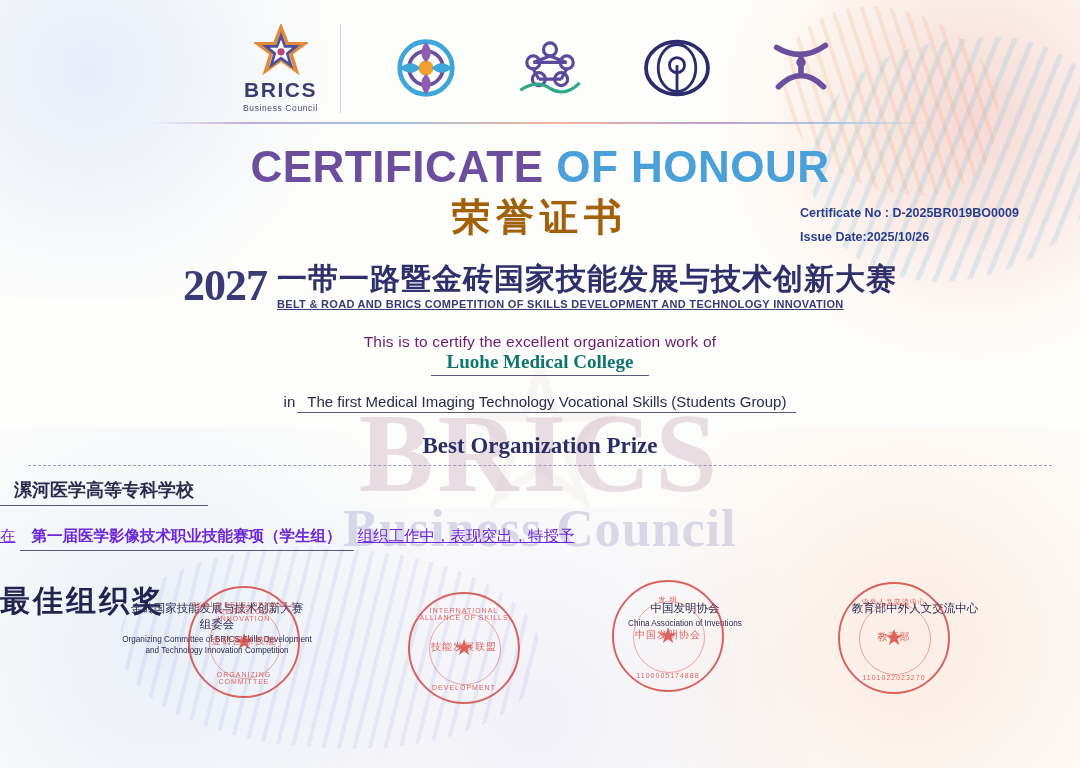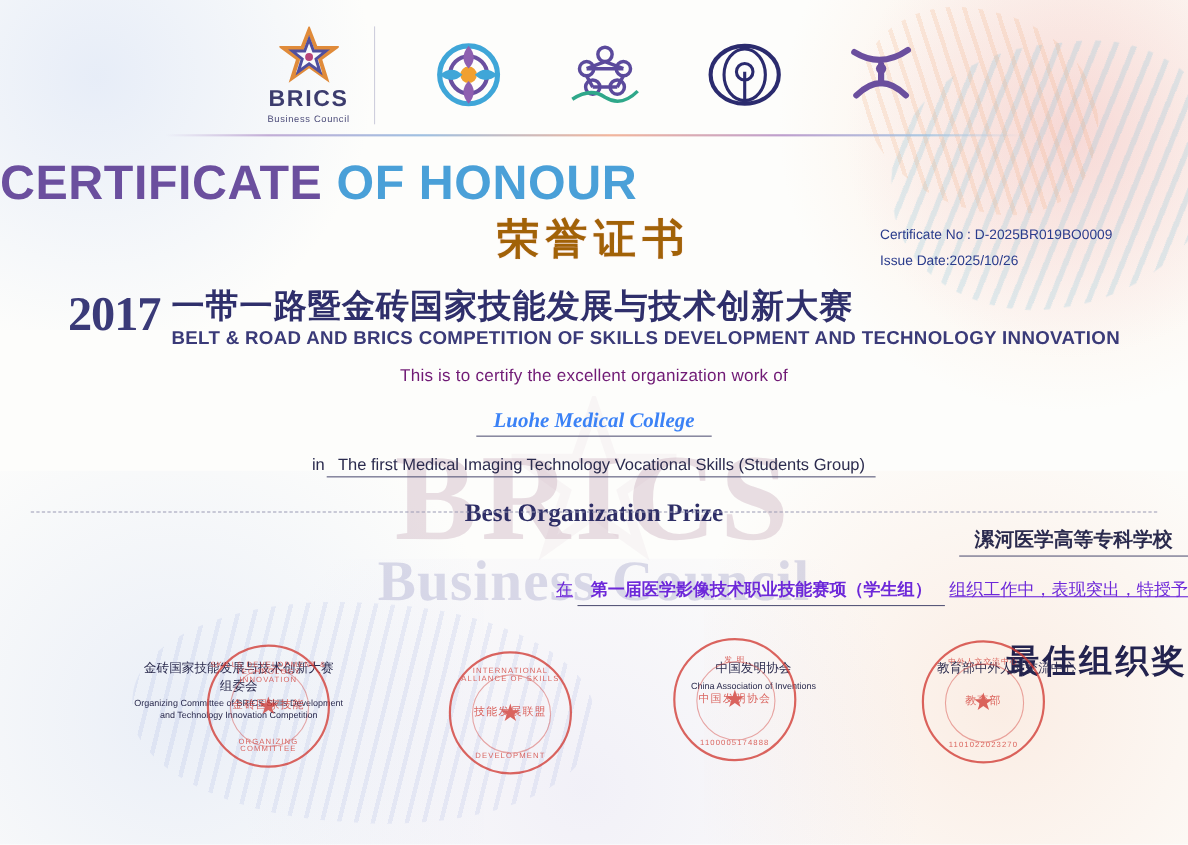--- a/index.html
+++ b/index.html
@@ -177,20 +177,21 @@
       #b9a0d0 12%, #8fb6dd 30%, #f0a98c 52%, #b38fc6 72%, #9fc1e0 88%,
       rgba(255,255,255,0));
     opacity: 0.85;
   }
 
   
   .cert-title {
     position: absolute;
     top: 142px;
     left: 0; right: 0;
+    text-align: center;
     font-family: "Liberation Sans", sans-serif;
     font-weight: bold;
     font-size: 44px;
     letter-spacing: 0.5px;
   }
   .cert-title .part1 { color: #6b4f9e; }
   .cert-title .part2 { color: #4aa0d8; }
 
   .cert-title-cn {
     position: absolute;
@@ -206,21 +207,21 @@
   }
 
   .cert-meta {
     position: absolute;
     top: 202px;
     right: 30px;
     text-align: left;
     width: 250px;
     color: #2b3c8c;
     font-size: 12.5px;
-    font-weight: normal;
+    font-weight: bold;
     line-height: 1.9;
     font-family: "Liberation Sans", sans-serif;
   }
 
   
   .comp-block {
     position: absolute;
     top: 262px;
     left: 0; right: 0;
     display: flex;
@@ -241,47 +242,46 @@
   .comp-cn {
     font-family: "Liberation Serif", serif;
     font-size: 30px;
     font-weight: bold;
     color: #2f2f6b;
     letter-spacing: 1px;
     line-height: 1.1;
   }
   .comp-en {
     font-family: "Liberation Sans", sans-serif;
-    font-size: 17px;
+    font-size: 11px;
     font-weight: bold;
     color: #3a3a78;
     letter-spacing: 0.3px;
     margin-top: 3px;
+    text-decoration: underline;
   }
 
   
   .body-en {
     position: absolute;
     top: 333px;
     left: 0; right: 0;
     text-align: center;
   }
   .certify-line {
     font-family: "Liberation Sans", sans-serif;
     font-size: 15.5px;
     color: #701a75;
     letter-spacing: 0.2px;
   }
   .org-line {
-    margin-top: 21px;
     font-family: "Liberation Serif", serif;
     font-size: 19px;
-    font-style: italic;
-    font-weight: bold;
-    color: #3b82f6;
+    font-weight: bold;
+    color: #0f766e;
   }
   .underline-field {
     display: inline-block;
     border-bottom: 1.4px solid #58587a;
     padding: 0 16px 2px 16px;
   }
   .event-line {
     margin-top: 17px;
     font-family: "Liberation Sans", sans-serif;
     font-size: 15px;
@@ -309,21 +309,21 @@
     left: 28px;
     right: 28px;
     border-top: 1.3px dashed #9a9ab4;
   }
 
   
   .body-cn {
     position: absolute;
     top: 478px;
     left: 0; right: 0;
-    text-align: right;
+    text-align: left;
   }
   .cn-org {
     font-family: "Liberation Serif", serif;
     font-size: 18px;
     font-weight: bold;
     color: #2b2b4e;
     display: inline-block;
     border-bottom: 1.3px solid #58587a;
     padding: 0 14px 3px 14px;
   }
@@ -529,21 +529,21 @@
     <span class="part1">CERTIFICATE </span><span class="part2">OF HONOUR</span>
   </div>
   <div class="cert-title-cn">荣誉证书</div>
 
   <div class="cert-meta">
     <div>Certificate No : D-2025BR019BO0009</div>
     <div>Issue Date:2025/10/26</div>
   </div>
 
   <div class="comp-block">
-    <div class="comp-year">2017</div>
+    <div class="comp-year">2027</div>
     <div class="comp-texts">
       <div class="comp-cn">一带一路暨金砖国家技能发展与技术创新大赛</div>
       <div class="comp-en">BELT &amp; ROAD AND BRICS COMPETITION OF SKILLS DEVELOPMENT AND TECHNOLOGY INNOVATION</div>
     </div>
   </div>
 
   <div class="body-en">
     <div class="certify-line">This is to certify the excellent organization work of</div>
     <div class="org-line">
       <span class="underline-field">Luohe Medical College</span>

